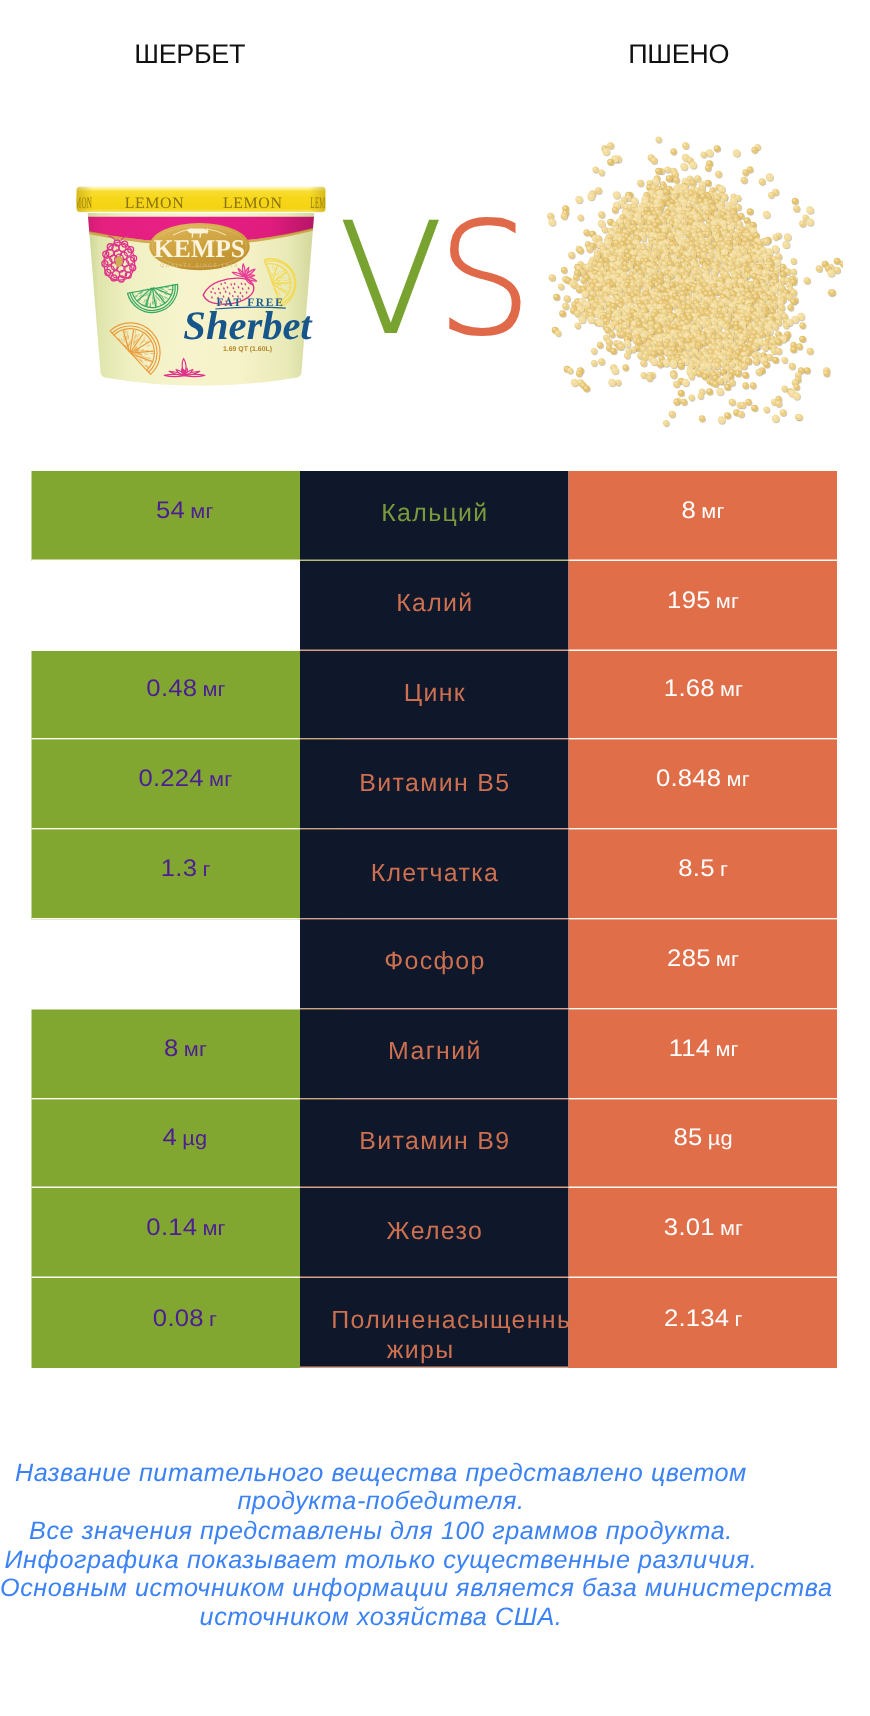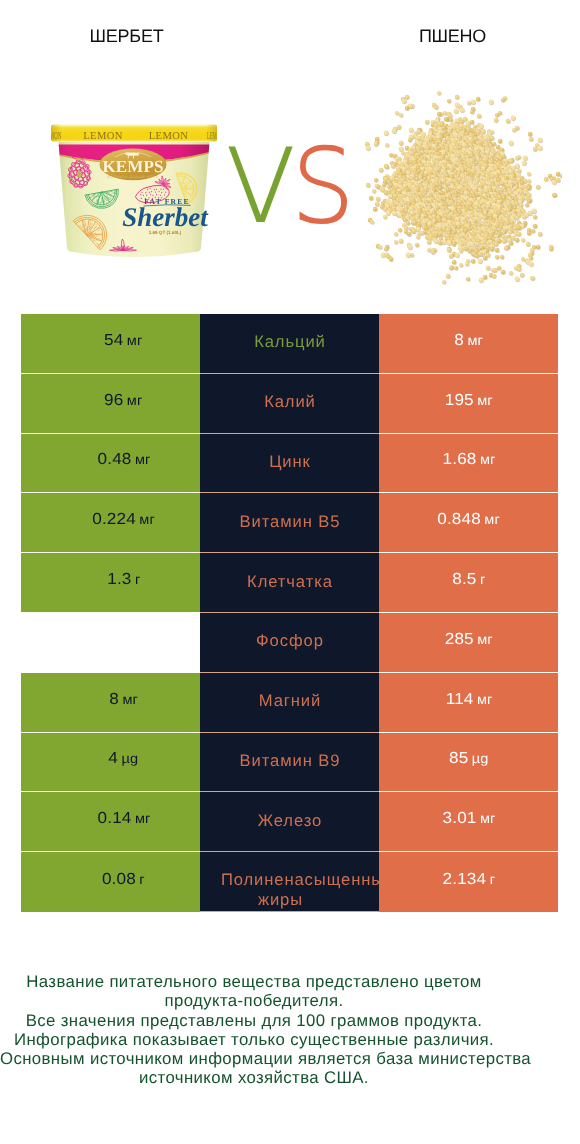--- a/index.html
+++ b/index.html
@@ -20,40 +20,40 @@
 
   
   .prodL{position:absolute;left:51px;top:122px;width:166px;height:144px;}
   .prodR{position:absolute;left:362px;top:90px;width:200px;height:196px;}
 
   
   .tbl{position:absolute;left:21px;top:314px;width:537px;height:598px;}
   .row{position:absolute;left:0;width:537px;height:59.8px;}
   .cell{position:absolute;top:0;height:100%;display:flex;align-items:center;justify-content:center;
         text-align:center;box-sizing:border-box;}
-  .cL{left:0;width:205px;background:#82A730;color:#0f172a;border-bottom:1.3px solid #fdfdf2;}
+  .cL{left:0;width:205px;background:#82A730;color:#4c1d95;border-bottom:1.3px solid #fdfdf2;}
   .cM{left:179px;width:179px;background:#0f172a;}
   .cR{left:358px;width:179px;background:#E06E49;color:#fff;border-bottom:1.3px solid #fdfdf2;}
   .row:last-child .cL,.row:last-child .cR{border-bottom:none;}
   .val{font-size:16px;font-weight:450;letter-spacing:.3px;white-space:nowrap;position:relative;top:-2.5px;line-height:16px;text-indent:.3px;transform:scaleX(1.07);}
   .val .u{font-size:13.6px;font-weight:400;margin-left:3.2px;letter-spacing:0.1px;}
   .val .num{letter-spacing:0.15px;}
   .lbl{font-size:16.6px;font-weight:500;line-height:20px;white-space:nowrap;position:relative;top:-1px;letter-spacing:0.9px;text-indent:0.9px;}
   .lbl.wrap{white-space:nowrap;width:179px;text-align:center;position:relative;line-height:20px;}
   .lbl.wrap .l1{position:absolute;left:20px;top:-11px;white-space:nowrap;}
   .lbl.wrap .l2{position:absolute;left:0;top:9px;width:160px;text-align:center;}
   .cM{overflow:hidden;}
   .mL{border-bottom:1.1px solid #b3bd77;}
   .mR{border-bottom:1.1px solid #d8a088;}
   .mM .lbl{color:#7b9a3c;}
   .mO .lbl{color:#cd7050;}
 
   
   .foot{position:absolute;left:0;top:972px;width:508px;text-align:center;
-        font-size:16.8px;line-height:19.3px;color:#14532d;}
+        font-size:16.8px;line-height:19.3px;color:#3b82f6;font-style:italic;}
   .foot div{letter-spacing:0.38px;}
   .foot div{white-space:nowrap;}
 </style>
 </head>
 <body>
 
 <div class="page">
 
   <div class="title title-left">ШЕРБЕТ</div>
   <div class="title title-right">ПШЕНО</div>
@@ -1963,23 +1963,20 @@
           <span class="val"><span class="num">54</span><span class="u">мг</span></span>
         </div>
         <div class="cell cM mM mL">
           <span class="lbl">Кальций</span>
         </div>
         <div class="cell cR">
           <span class="val"><span class="num">8</span><span class="u">мг</span></span>
         </div>
       </div>
       <div class="row" style="top: 59.8px; height: 59.8px;">
-        <div class="cell cL">
-          <span class="val"><span class="num">96</span><span class="u">мг</span></span>
-        </div>
         <div class="cell cM mO mR">
           <span class="lbl">Калий</span>
         </div>
         <div class="cell cR">
           <span class="val"><span class="num">195</span><span class="u">мг</span></span>
         </div>
       </div>
       <div class="row" style="top: 119.6px; height: 59.8px;">
         <div class="cell cL">
           <span class="val"><span class="num">0.48</span><span class="u">мг</span></span>

